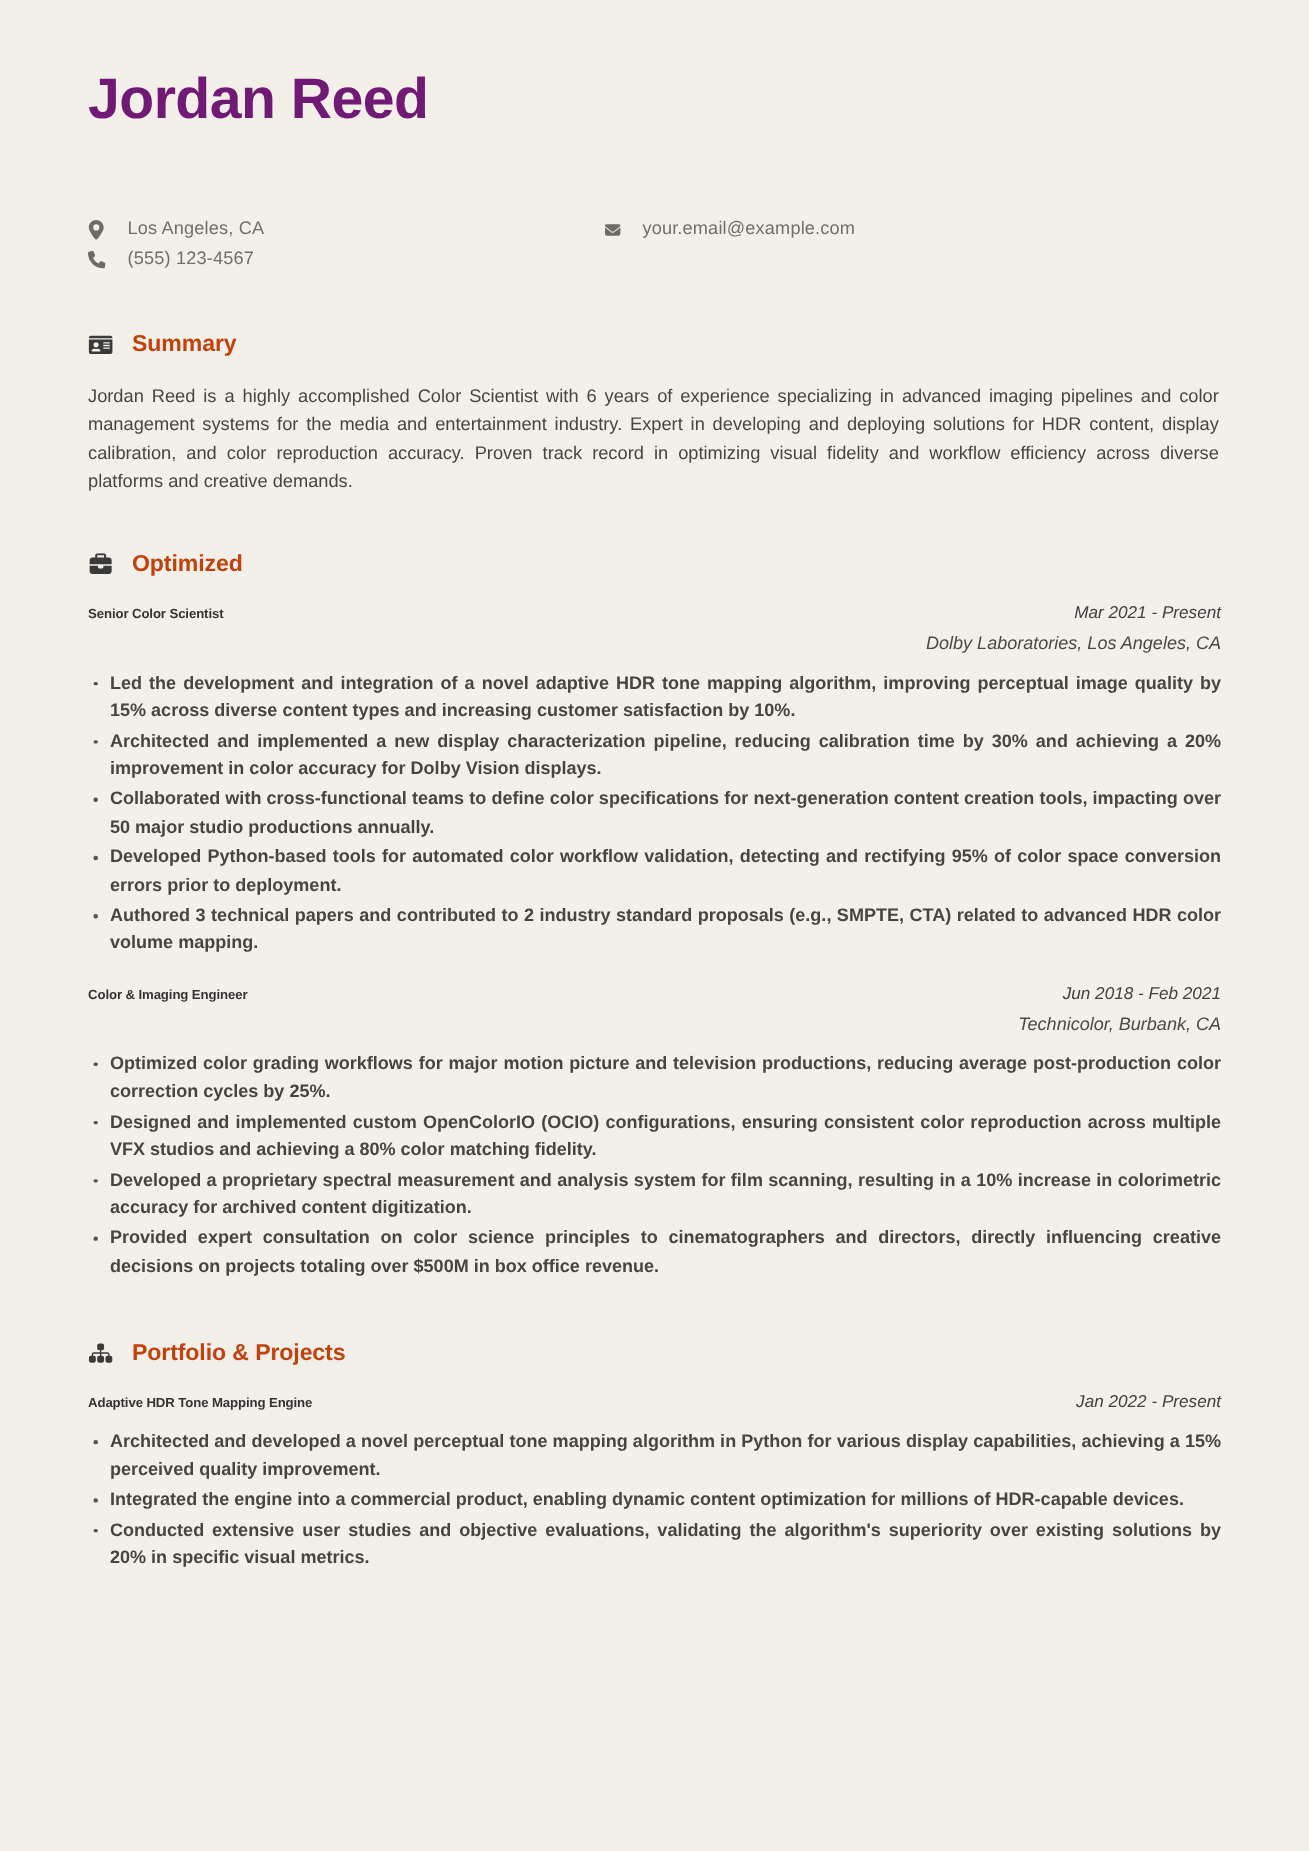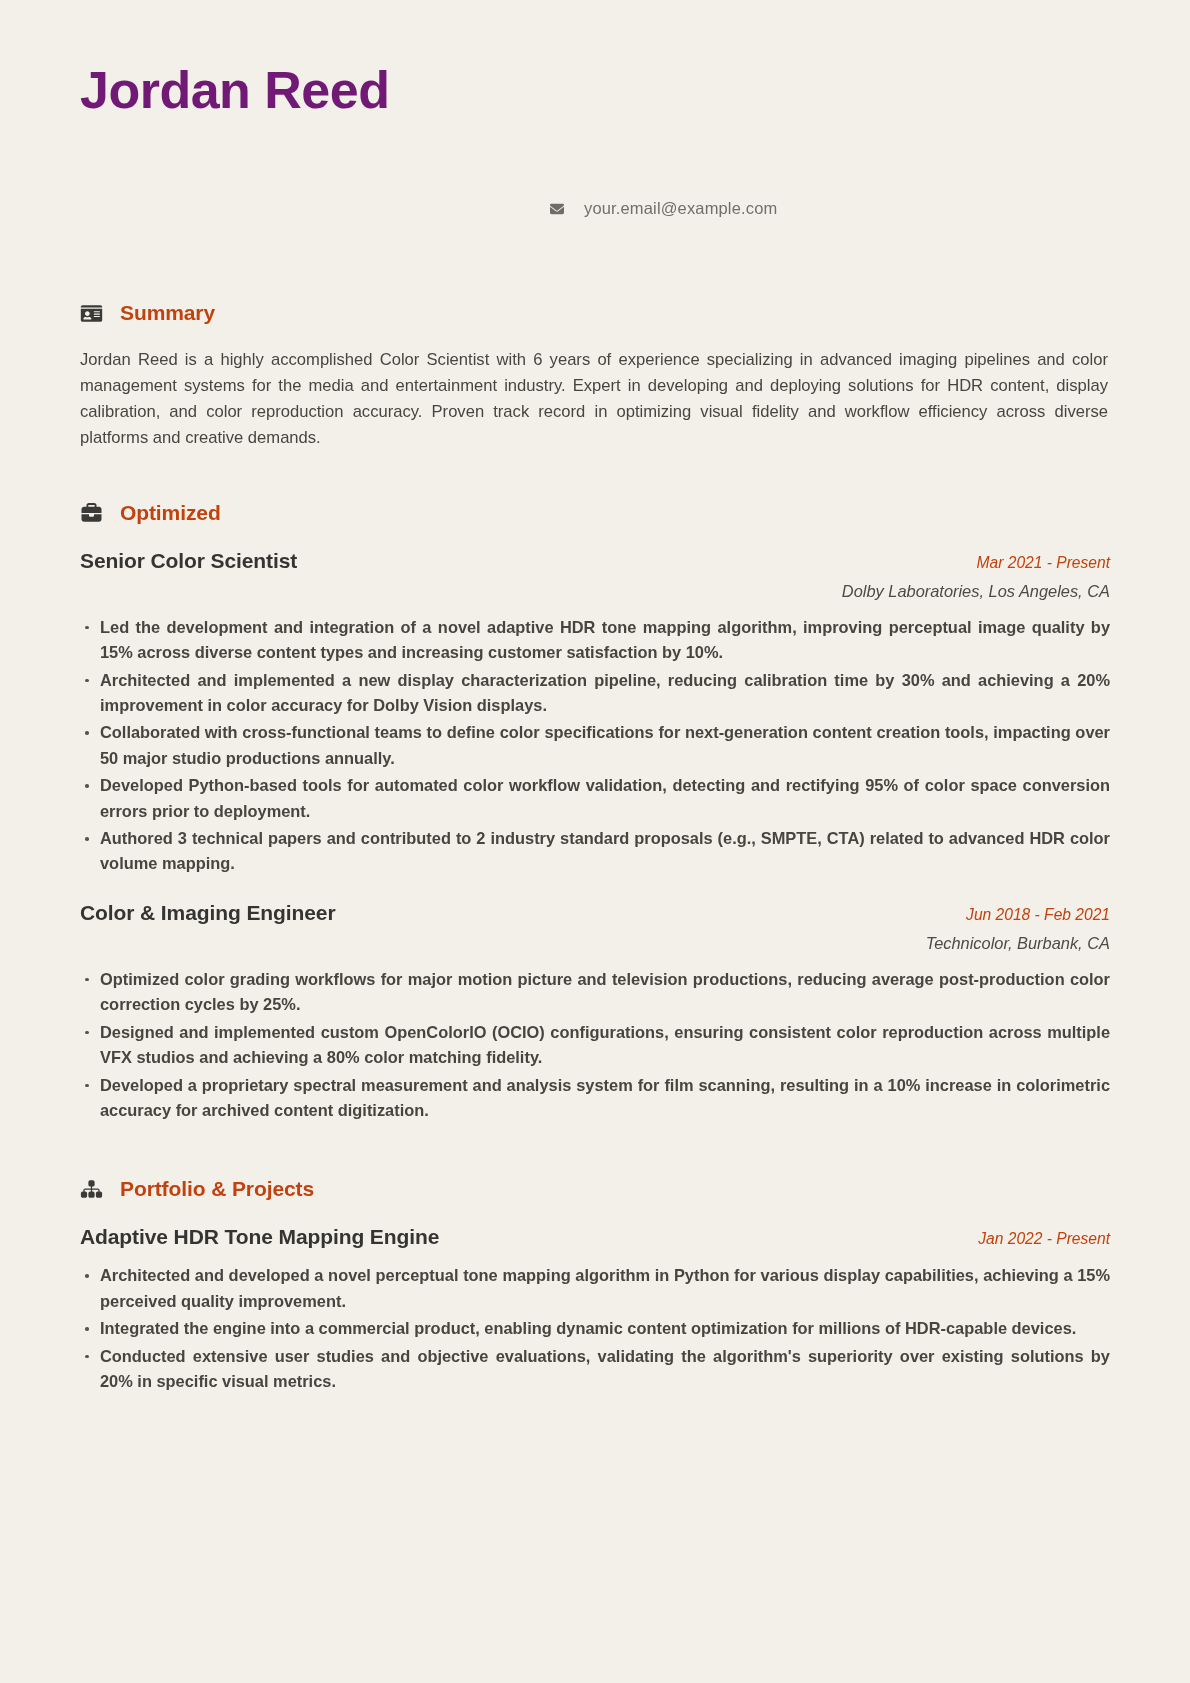--- a/index.html
+++ b/index.html
@@ -114,29 +114,29 @@
   
   .entry { margin-top: 24px; }
   .entry:first-of-type { margin-top: 4px; }
 
   .entry-top {
     display: flex;
     justify-content: space-between;
     align-items: baseline;
   }
   .entry-title {
-    font-size: 21px;
+    font-size: 12px;
     font-weight: 700;
     color: #343432;
     letter-spacing: -0.1px;
   }
   .entry-date {
     font-size: 15.6px;
     font-style: italic;
-    color: #c2410c;
+    color: #404040;
     white-space: nowrap;
   }
   .entry-sub {
     font-size: 16.4px;
     font-style: italic;
     color: #4b4b46;
     margin-top: 9px;
     text-align: right;
   }
 
@@ -169,20 +169,40 @@
   ul.bullets li:last-child { margin-bottom: 0; }
 </style>
 </head>
 <body>
 
 <div class="page">
 
   <h1 class="name">Jordan Reed</h1>
 
   <div class="contact-block">
+    <div class="contact-col-left">
+
+      <div class="contact-row">
+        <span class="contact-icon">
+          <svg width="15" height="18" viewBox="0 0 384 512" fill="currentColor">
+            <path d="M192 0C86 0 0 86 0 192c0 87.4 117 243 168.3 307.2c12.3 15.3 35.1 15.3 47.4 0C266.9 435 384 279.4 384 192C384 86 298 0 192 0zm0 272a80 80 0 1 1 0-160 80 80 0 1 1 0 160z"></path>
+          </svg>
+        </span>
+        <span class="contact-text">Los Angeles, CA</span>
+      </div>
+
+      <div class="contact-row">
+        <span class="contact-icon">
+          <svg width="16" height="16" viewBox="0 0 512 512" fill="currentColor">
+            <path d="M164.9 24.6c-7.7-18.6-28-28.5-47.4-23.2l-88 24C12.1 30.2 0 46 0 64C0 311.4 200.6 512 448 512c18 0 33.8-12.1 38.6-29.5l24-88c5.3-19.4-4.6-39.7-23.2-47.4l-96-40c-16.3-6.8-35.2-2.1-46.3 11.6L304.7 368C234.3 334.7 177.3 277.7 144 207.3L193.3 167c13.7-11.2 18.4-30 11.6-46.3l-40-96z"></path>
+          </svg>
+        </span>
+        <span class="contact-text">(555) 123-4567</span>
+      </div>
+    </div>
 
     <div class="contact-col-right">
       <div class="contact-row">
         <span class="contact-icon">
           <svg width="18" height="14" viewBox="0 0 512 512" fill="currentColor">
             <path d="M48 64C21.5 64 0 85.5 0 112c0 15.1 7.1 29.3 19.2 38.4L236.8 313.6c11.4 8.5 27 8.5 38.4 0L492.8 150.4c12.1-9.1 19.2-23.3 19.2-38.4c0-26.5-21.5-48-48-48H48zM0 176V384c0 35.3 28.7 64 64 64H448c35.3 0 64-28.7 64-64V176L294.4 339.2c-22.8 17.1-54 17.1-76.8 0L0 176z"></path>
           </svg>
         </span>
         <span class="contact-text">your.email@example.com</span>
       </div>
@@ -229,20 +249,21 @@
     <div class="entry">
       <div class="entry-top">
         <span class="entry-title">Color &amp; Imaging Engineer</span>
         <span class="entry-date">Jun 2018 - Feb 2021</span>
       </div>
       <div class="entry-sub">Technicolor, Burbank, CA</div>
       <ul class="bullets">
         <li>Optimized color grading workflows for major motion picture and television productions, reducing average post-production color correction cycles by 25%.</li>
         <li>Designed and implemented custom OpenColorIO (OCIO) configurations, ensuring consistent color reproduction across multiple VFX studios and achieving a 80% color matching fidelity.</li>
         <li>Developed a proprietary spectral measurement and analysis system for film scanning, resulting in a 10% increase in colorimetric accuracy for archived content digitization.</li>
+        <li>Provided expert consultation on color science principles to cinematographers and directors, directly influencing creative decisions on projects totaling over $500M in box office revenue.</li>
       </ul>
     </div>
   </div>
 
   <div class="section portfolio">
     <div class="section-head">
       <span class="section-icon">
         <svg width="23" height="20" viewBox="0 0 576 512" fill="currentColor">
           <path d="M208 80c0-26.5 21.5-48 48-48h64c26.5 0 48 21.5 48 48v64c0 26.5-21.5 48-48 48H304v48H448c26.5 0 48 21.5 48 48v32h16c26.5 0 48 21.5 48 48v64c0 26.5-21.5 48-48 48H448c-26.5 0-48-21.5-48-48V368c0-26.5 21.5-48 48-48h16V288c0-8.8-7.2-16-16-16H304v48h16c26.5 0 48 21.5 48 48v64c0 26.5-21.5 48-48 48H256c-26.5 0-48-21.5-48-48V368c0-26.5 21.5-48 48-48h16V272H128c-8.8 0-16 7.2-16 16v32h16c26.5 0 48 21.5 48 48v64c0 26.5-21.5 48-48 48H64c-26.5 0-48-21.5-48-48V368c0-26.5 21.5-48 48-48H80V288c0-26.5 21.5-48 48-48H272V192H256c-26.5 0-48-21.5-48-48V80z"></path>
         </svg>

